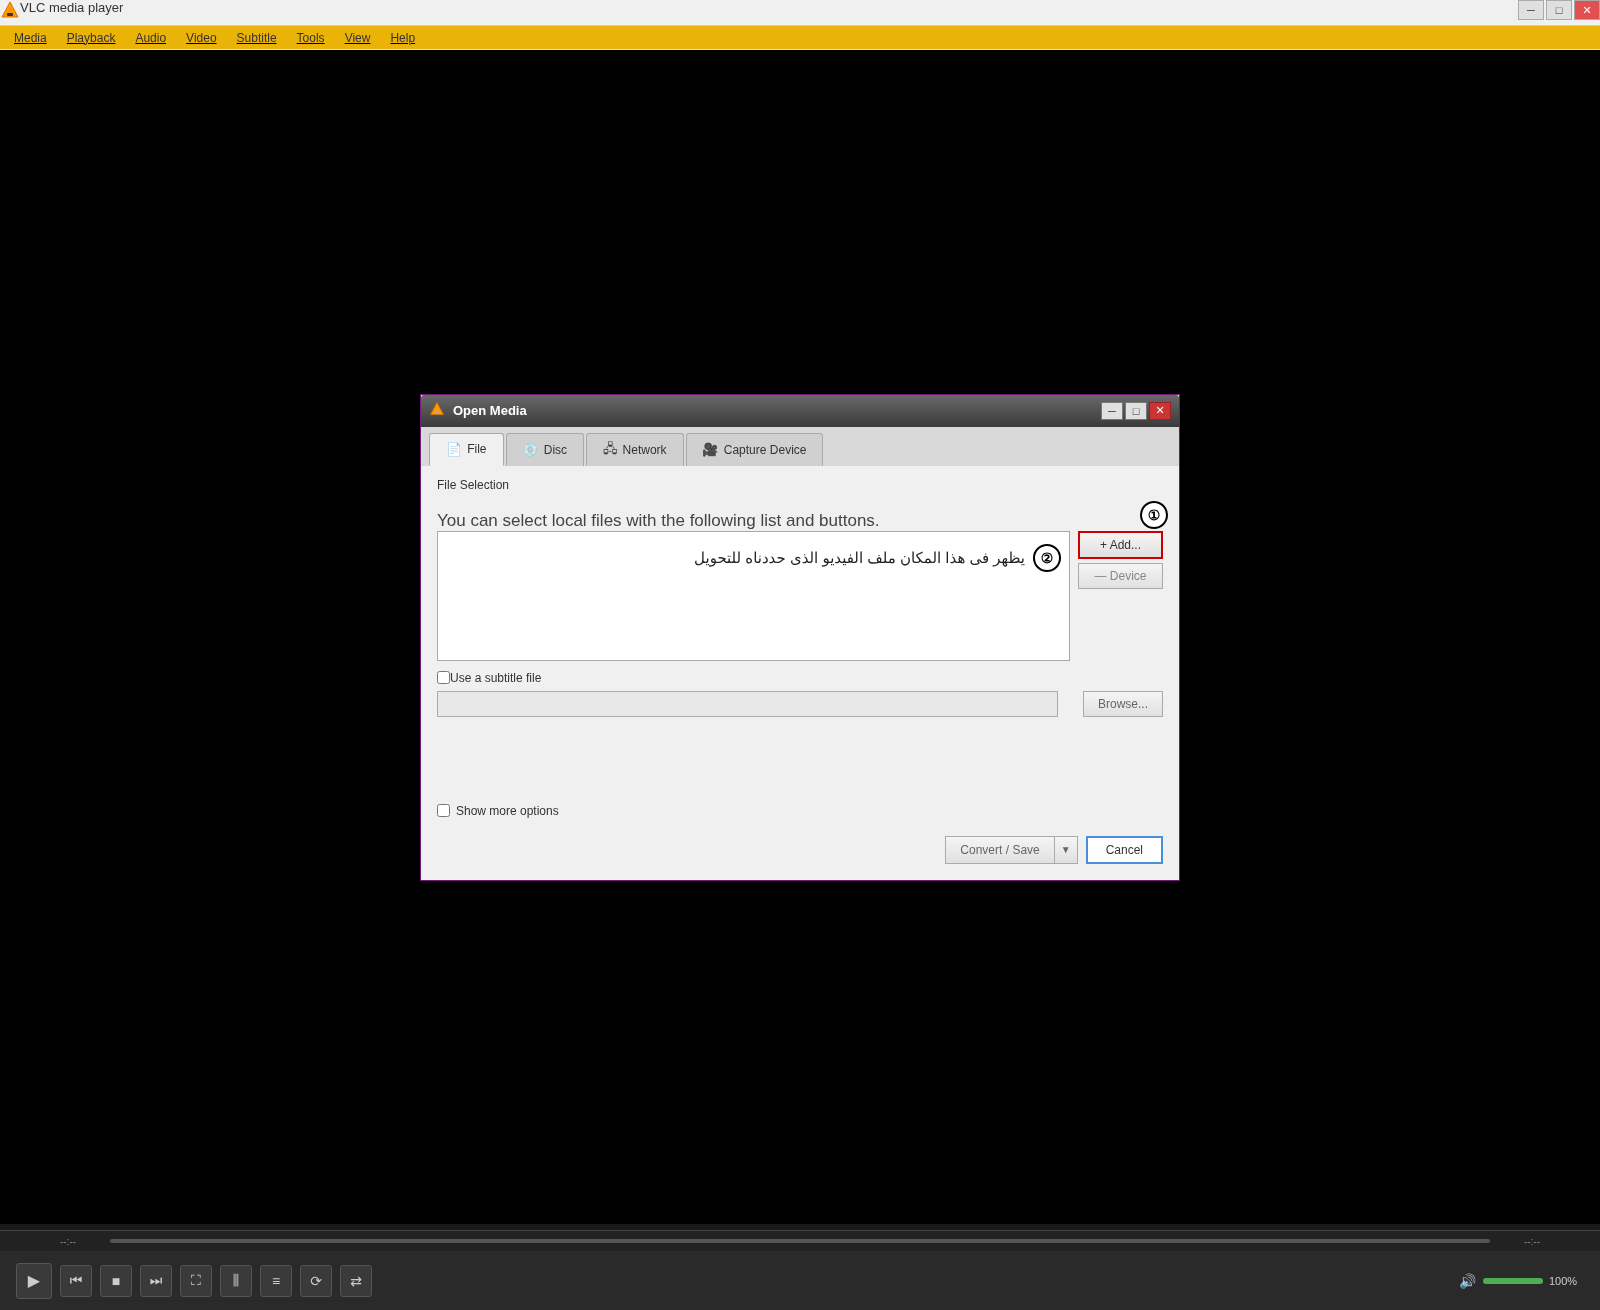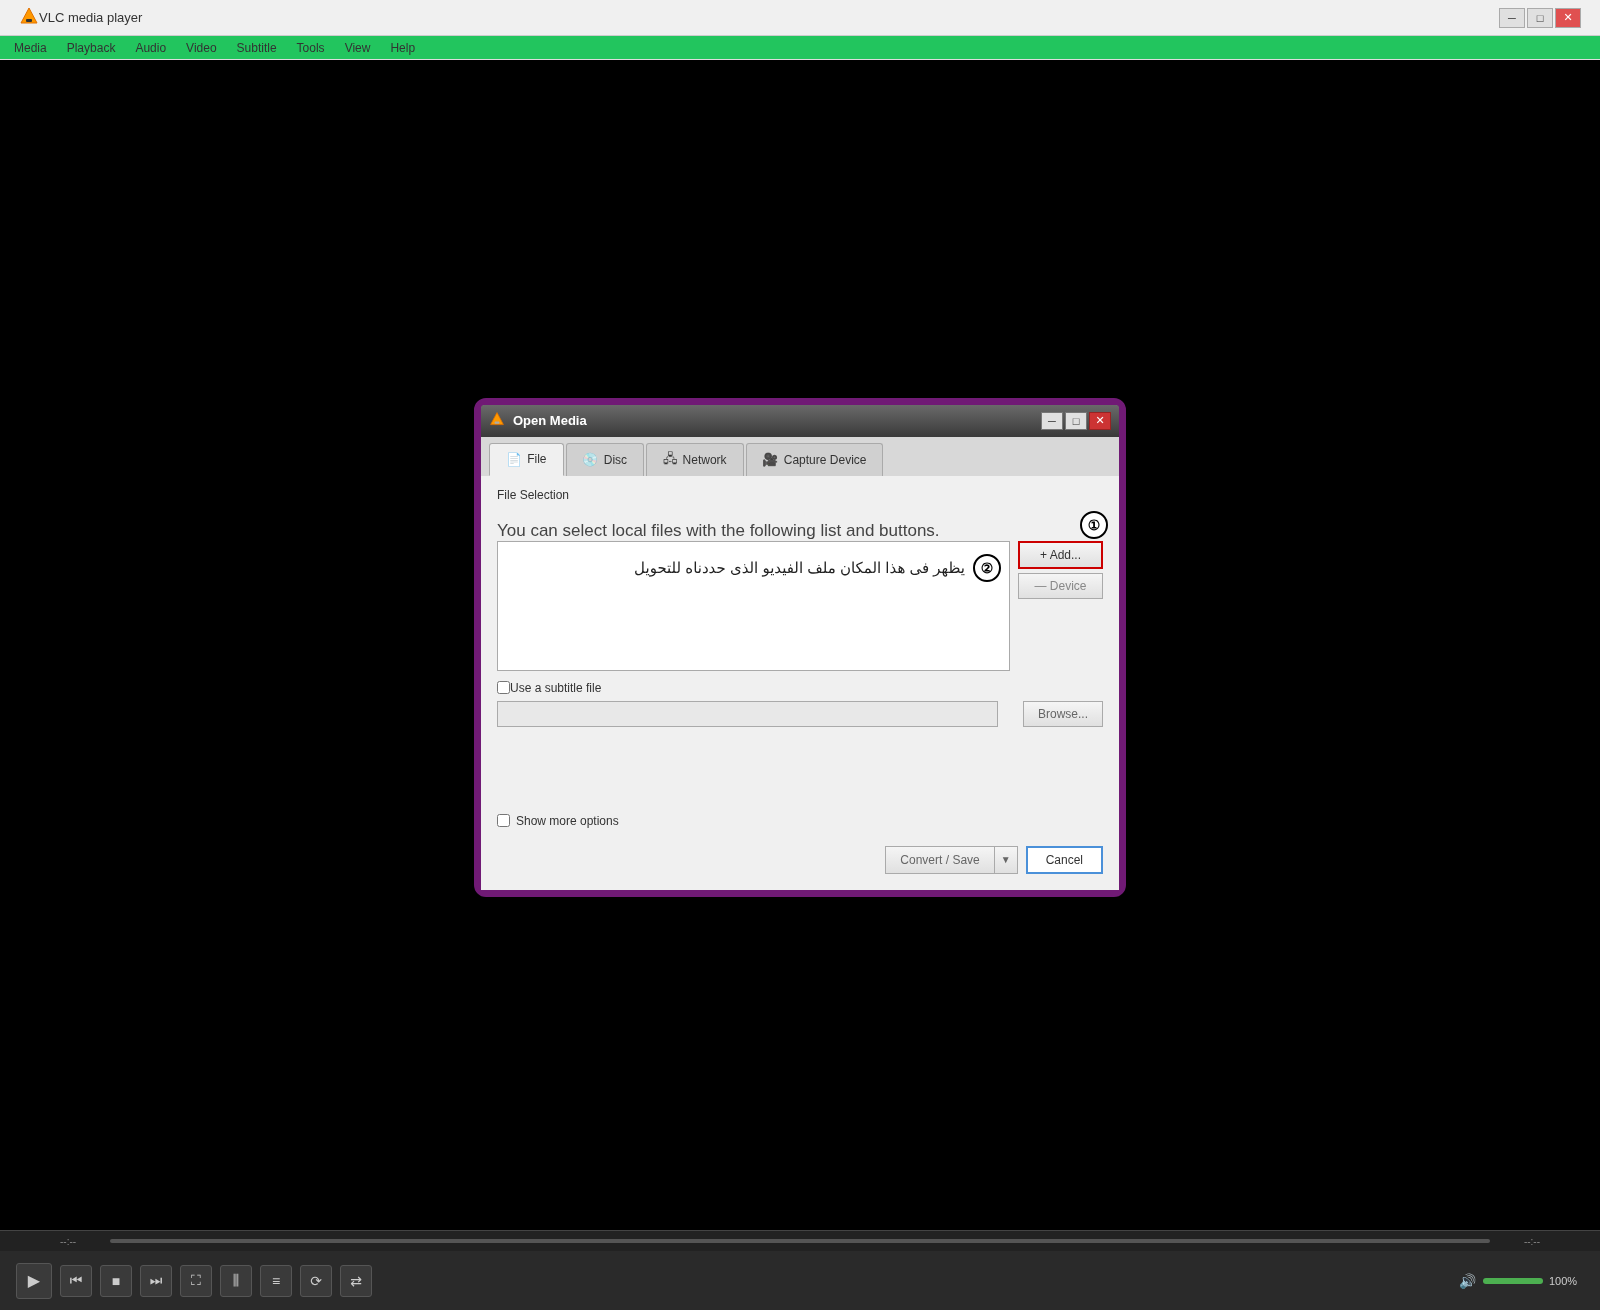--- a/index.html
+++ b/index.html
@@ -8,24 +8,24 @@
       height: 1310px;
       background: #1a1a1a;
       font-family: 'Segoe UI', Tahoma, sans-serif;
       overflow: hidden;
       position: relative;
     }
 
     
     .title-bar {
       background: #f0f0f0;
-      height: 36px;
-      display: flex;
-      align-items: center;
-      padding: 0 19px;
+      height: 26px;
+      display: flex;
+      align-items: flex-start;
+      padding: 0 0;
       border-bottom: 1px solid #ccc;
     }
     .title-bar-text {
       font-size: 13px;
       color: #333;
       flex: 1;
     }
     .title-bar-controls {
       display: flex;
       gap: 2px;
@@ -36,26 +36,27 @@
       border: 1px solid #aaa;
       display: flex; align-items: center; justify-content: center;
       cursor: pointer;
       font-size: 11px;
       color: #333;
     }
     .title-bar-btn.close { background: #e05050; color: white; }
 
     
     .menu-bar {
-      background: #22c55e;
+      background: #eab308;
       height: 24px;
       display: flex;
       align-items: center;
       padding: 0 4px;
       border-bottom: 1px solid #ddd;
+      text-decoration: underline;
     }
     .menu-item {
       padding: 2px 10px;
       font-size: 12px;
       color: #333;
       cursor: pointer;
     }
 
     
     .main-area {
@@ -64,23 +65,23 @@
       height: calc(1310px - 32px - 24px - 80px);
       position: relative;
       display: flex;
       align-items: center;
       justify-content: center;
     }
 
     
     .dialog {
       background: #f0f0f0;
-      border: 7px solid #701a75;
-      border-radius: 12px;
-      width: 652px;
+      border: 1px solid #701a75;
+      border-radius: 0;
+      width: 760px;
       box-shadow: 3px 3px 12px rgba(0,0,0,0.6);
       position: relative;
     }
     .dialog-titlebar {
       background: linear-gradient(to bottom, #6a6a6a, #3a3a3a);
       height: 32px;
       display: flex;
       align-items: center;
       padding: 0 8px;
       border-radius: 3px 3px 0 0;

